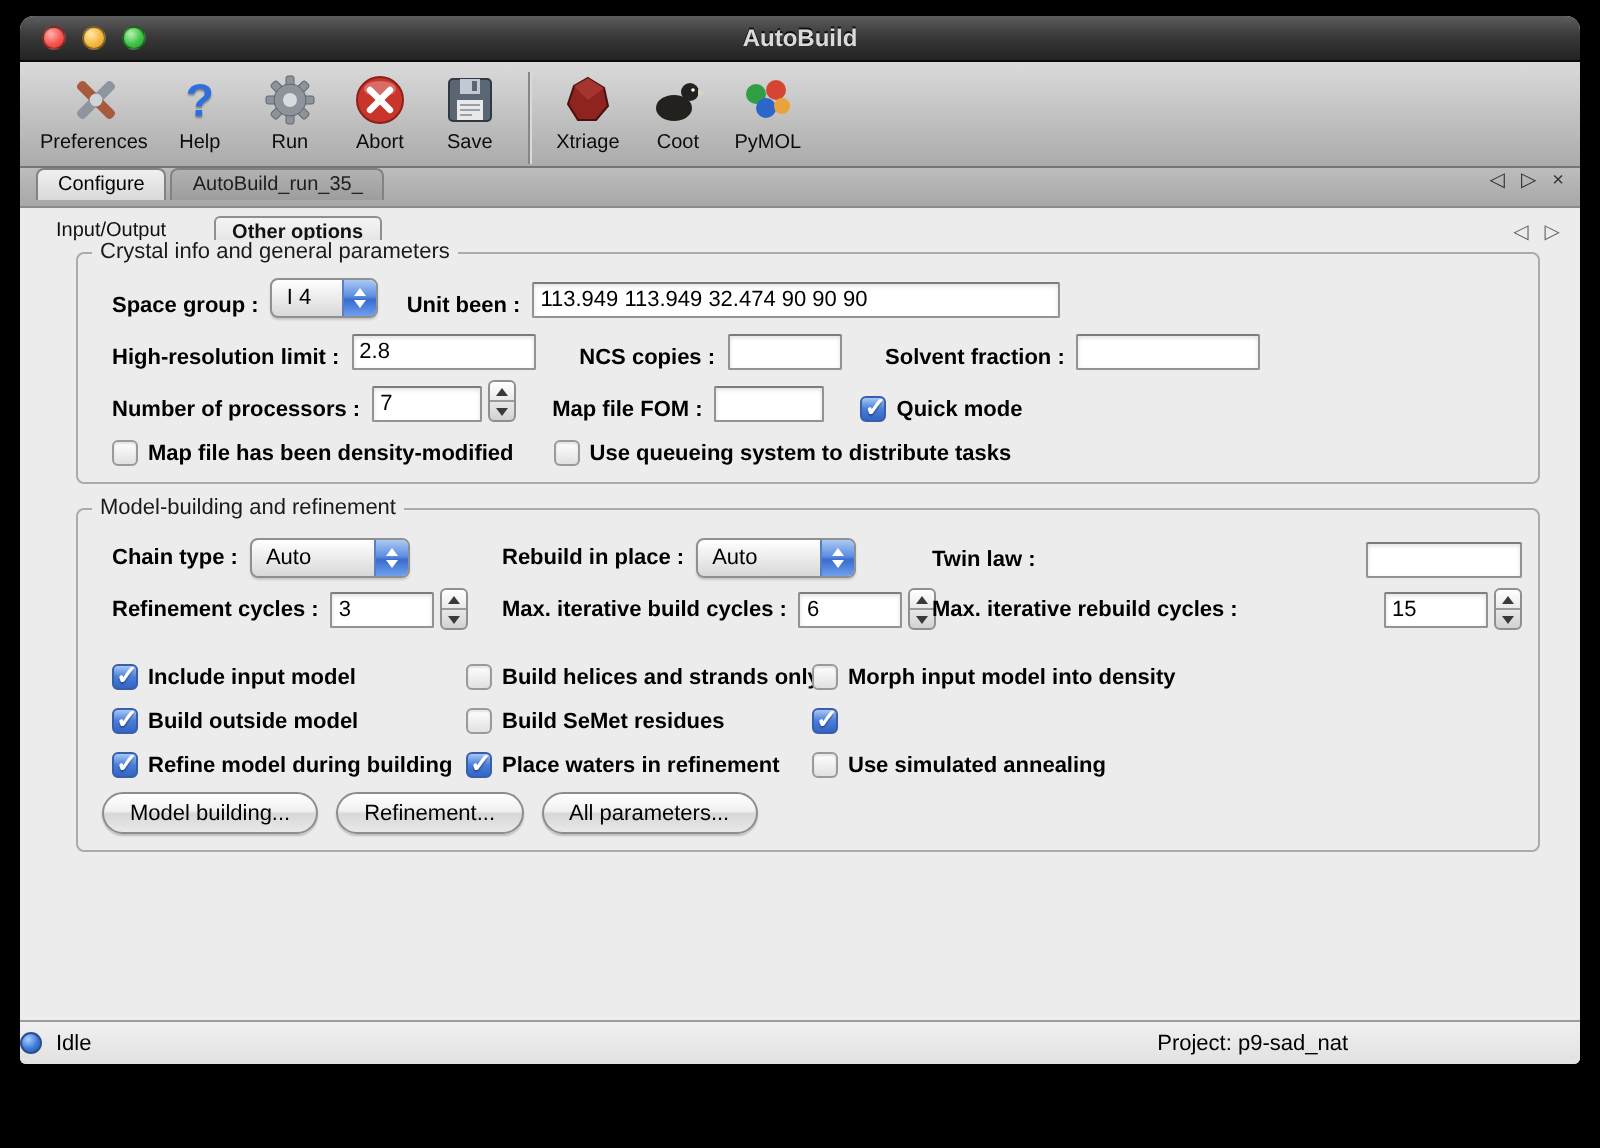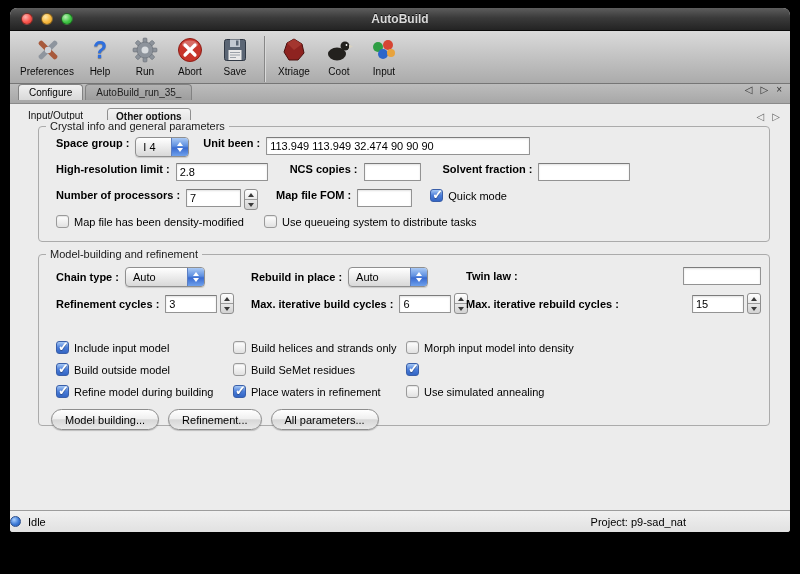--- a/index.html
+++ b/index.html
@@ -36,24 +36,24 @@
   .tabrow2{position:absolute;top:0;left:0;right:0;height:20px;display:flex;align-items:flex-end;padding:0 10px;gap:16px}
   .tab2{font-size:10px;height:16px;line-height:15px;padding:0 8px;color:#111;white-space:nowrap}
   .tab2.active{border:1px solid #8f8f8f;border-radius:3px 3px 0 0;background:linear-gradient(#f4f4f4,#e2e2e2);font-weight:bold}
   .tabnav2{margin-left:auto;display:flex;gap:8px;font-size:10px;color:#666;padding-bottom:2px}
 
   .groupbox{position:absolute;left:28px;width:732px;border:1px solid #ababab;border-radius:4px}
   .gb1{top:22px;height:116px;padding-top:10px}
   .gb2{top:150px;height:172px;padding-top:12px}
   .gtitle{position:absolute;top:-7px;left:7px;background:#ececec;padding:0 4px;font-size:11px;color:#1a1a1a;white-space:nowrap}
 
-  .grow{display:flex;align-items:flex-start;padding-left:17px;height:22px;margin-bottom:4px}
+  .grow{display:flex;align-items:flex-end;padding-left:17px;height:22px;margin-bottom:4px}
   .grow.cbrow{height:18px}
   .grow.btnrow{margin-top:6px;padding-left:12px}
-  .gb2 .grow.r2{margin-bottom:26px}
+  .gb2 .grow.r2{margin-bottom:12px}
 
   .lbl{font-size:11px;font-weight:bold;color:#000;white-space:nowrap;margin-right:6px}
   .cell{display:flex;align-items:center}
   .c1a{width:195px}.c2a{width:215px}
   .c3a{flex:1;justify-content:space-between;padding-right:8px}
   .c1b{width:177px}.c2b{width:173px}.c3b{flex:1}
   .fgrp{display:flex;align-items:center}
 
   .tf{height:18px;border:1px solid #939393;border-top-color:#7c7c7c;background:#fff;font-size:11px;padding:0 3px;font-family:"Liberation Sans",sans-serif;box-shadow:inset 0 1px 2px rgba(0,0,0,.12);border-radius:1px}
   .w264{width:264px}.w92{width:92px}.w57{width:57px}.w55{width:55px}.w52{width:52px}.w78{width:78px}
@@ -65,31 +65,31 @@
   .cap{width:17px;align-self:stretch;margin-left:4px;background:linear-gradient(#a9c9f5 0%,#5e8fe0 45%,#3a6bd0 55%,#6ea0ec 100%);display:flex;flex-direction:column;align-items:center;justify-content:center;gap:2px;border-left:1px solid #5c7fc2}
   .arrup{width:0;height:0;border-left:3px solid transparent;border-right:3px solid transparent;border-bottom:4px solid #fff}
   .arrdn{width:0;height:0;border-left:3px solid transparent;border-right:3px solid transparent;border-top:4px solid #fff}
 
   .stepper{width:14px;height:21px;margin-left:3px;border:1px solid #8f8f8f;border-radius:3px;background:linear-gradient(#fff,#d2d2d2);display:flex;flex-direction:column;overflow:hidden}
   .sh{flex:1;display:flex;align-items:center;justify-content:center}
   .sh + .sh{border-top:1px solid #9b9b9b}
   .tu{width:0;height:0;border-left:3px solid transparent;border-right:3px solid transparent;border-bottom:4px solid #3a3a3a}
   .td{width:0;height:0;border-left:3px solid transparent;border-right:3px solid transparent;border-top:4px solid #3a3a3a}
 
-  .cb{display:inline-flex;align-items:center;font-size:11px;font-weight:normal;white-space:nowrap}
+  .cb{display:inline-flex;align-items:center;font-size:11px;font-weight:bold;white-space:nowrap}
   .cbbox{width:13px;height:13px;border-radius:3px;margin-right:5px;position:relative;flex:0 0 13px}
   .cbbox.off{border:1px solid #9a9a9a;background:linear-gradient(#fff,#e1e1e1);box-shadow:inset 0 1px 1px rgba(0,0,0,.1)}
   .cbbox.on{border:1px solid #3a5fa9;background:linear-gradient(#a6c8f5,#4a7dd9 50%,#3365c4)}
   .cbbox.on::after{content:"✓";position:absolute;left:1px;top:-3px;color:#fff;font-size:13px;font-weight:bold;text-shadow:0 1px 1px rgba(0,0,0,.35)}
 
   .abtn{height:21px;padding:0 13px;border:1px solid #8d8d8d;border-radius:11px;background:linear-gradient(#ffffff,#f0f0f0 45%,#d7d7d7 52%,#e9e9e9);font-size:11px;display:inline-flex;align-items:center;margin-right:9px;box-shadow:0 1px 1px rgba(0,0,0,.2);color:#000;white-space:nowrap}
 
   .statusbar{flex:0 0 22px;border-top:1px solid #9c9c9c;display:flex;align-items:center;padding:0 0;font-size:11px;position:relative;background:linear-gradient(#f0f0f0,#e1e1e1)}
   .sdot{width:11px;height:11px;border-radius:50%;background:radial-gradient(circle at 35% 30%,#a9d0ff,#3c79d6 55%,#1f57b0);margin-right:7px;border:1px solid #2c4f8c}
-  .sproject{position:absolute;right:104px;white-space:nowrap}
+  .sproject{position:absolute;right:116px;white-space:nowrap}
 </style>
 </head>
 <body>
 
 <div class="window">
 
   <div class="titlebar">
     <div class="traffic">
       <span class="light red"></span>
       <span class="light yellow"></span>
@@ -175,21 +175,21 @@
     </div>
     <div class="tool">
       <span class="ticon">
         <svg width="26" height="24" viewBox="0 0 26 24">
           <circle cx="7" cy="9" r="5" fill="#2f9e44"></circle>
           <circle cx="17" cy="7" r="5" fill="#d64533"></circle>
           <circle cx="12" cy="16" r="5" fill="#2c66c9"></circle>
           <circle cx="20" cy="15" r="4" fill="#e8a33d"></circle>
         </svg>
       </span>
-      <span class="tlabel">Input</span>
+      <span class="tlabel">PyMOL</span>
     </div>
   </div>
 
   <div class="tabrow1">
     <div class="tab1 active">Configure</div>
     <div class="tab1 inactive">AutoBuild_run_35_</div>
     <div class="tabnav1">
       <span>◁</span>
       <span>▷</span>
       <span>×</span>

